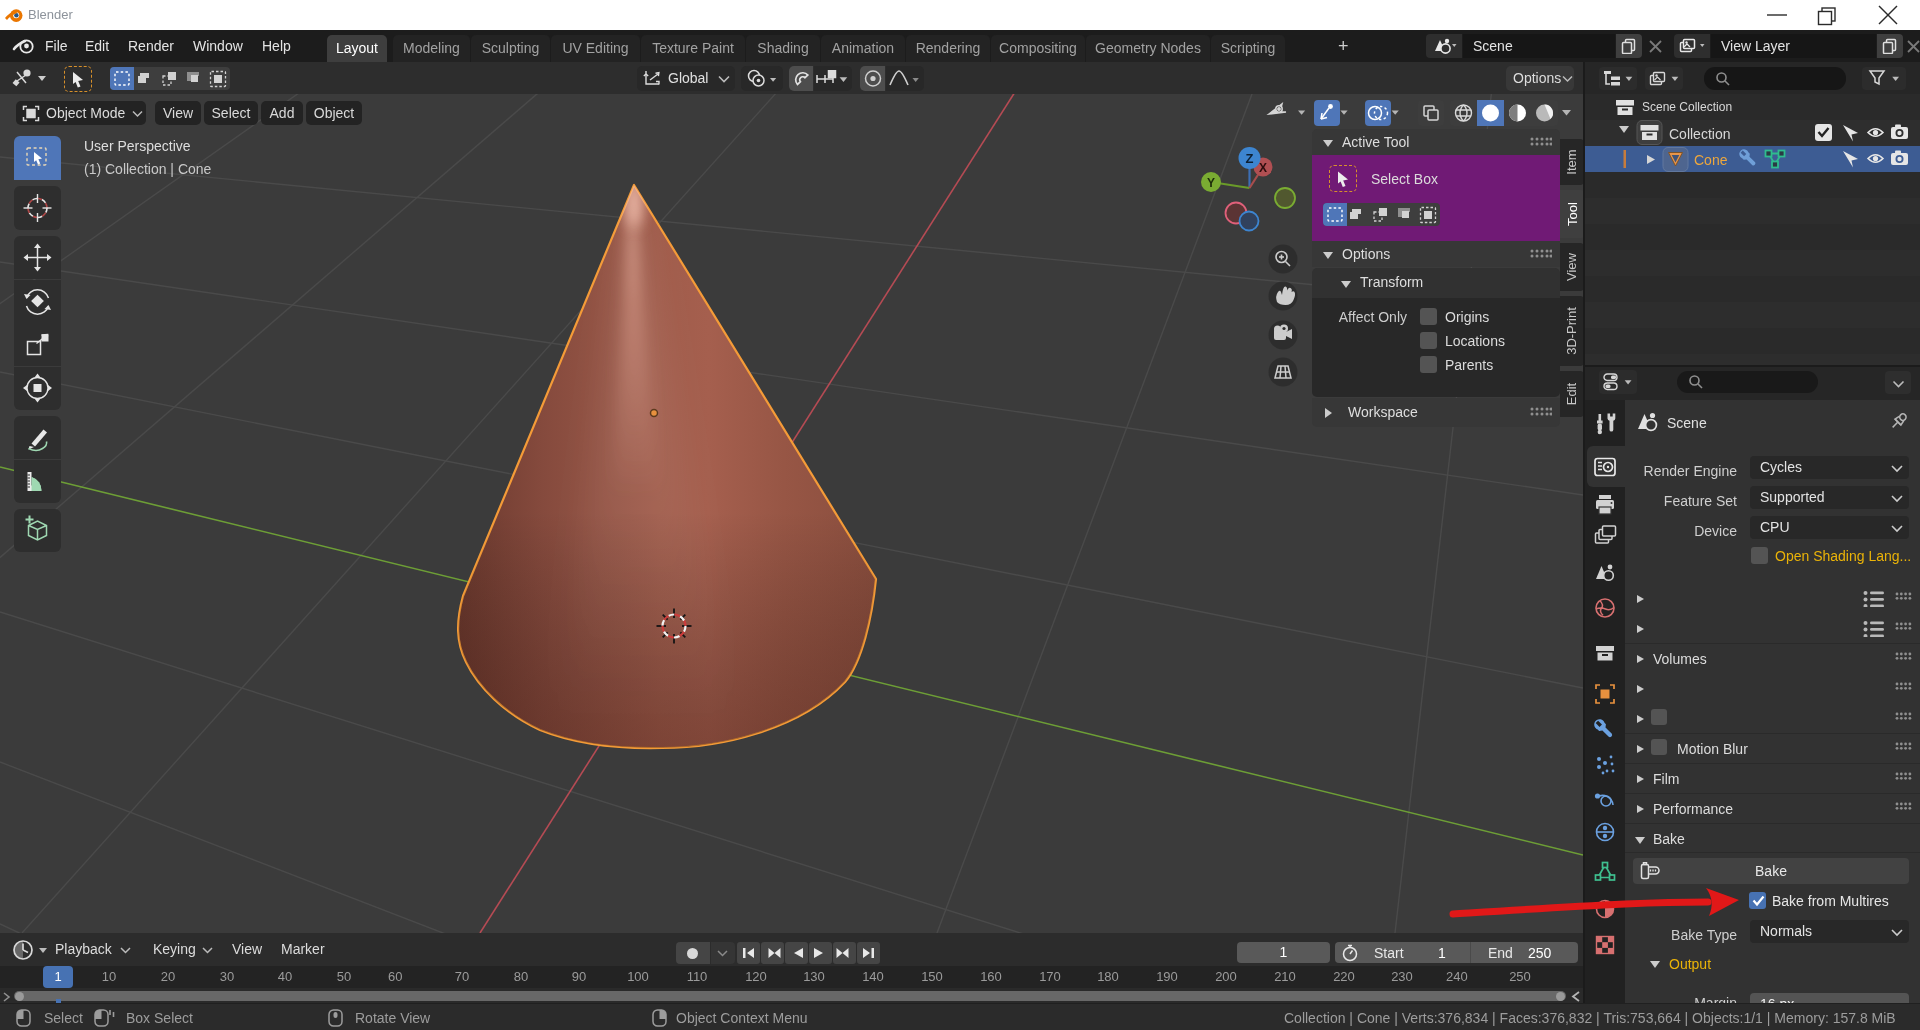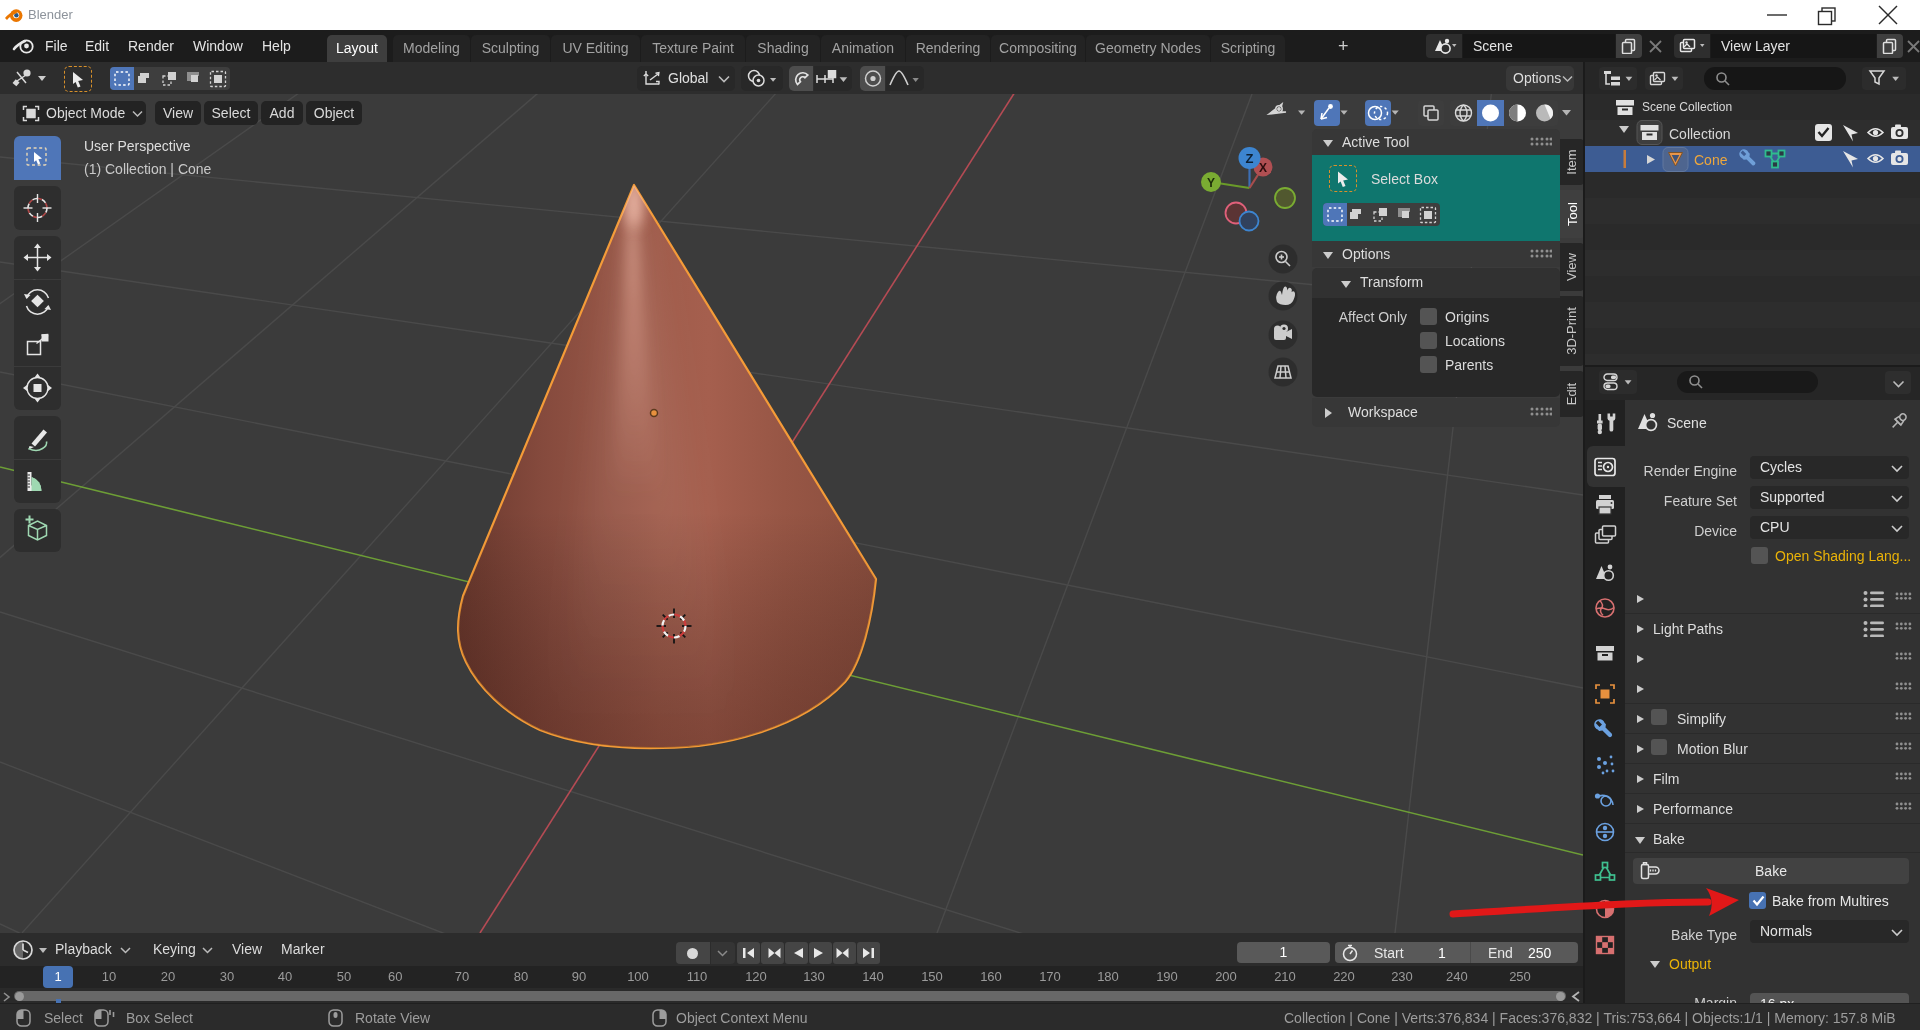--- a/index.html
+++ b/index.html
@@ -447,21 +447,21 @@
               <circle cx="17" cy="2" r="1.5"></circle>
               <circle cx="21" cy="2" r="1.5"></circle>
               <circle cx="2" cy="7" r="1.5"></circle>
               <circle cx="7" cy="7" r="1.5"></circle>
               <circle cx="12" cy="7" r="1.5"></circle>
               <circle cx="17" cy="7" r="1.5"></circle>
               <circle cx="21" cy="7" r="1.5"></circle>
             </g>
         </svg>
       </div>
-      <div style="position:relative;height:86px;background:#0f766e">
+      <div style="position:relative;height:86px;background:#701a75">
         <div class="abs" style="left:17px;top:10px;width:28px;height:27px;border:1.6px dashed #d7902b;border-radius:5px"></div>
         <svg class="abs" style="left:24px;top:15px" width="15" height="18" viewBox="0 0 15 17">
           <path d="M 2 1 L 12 9 L 7.2 10 L 9.5 15.5 L 6.8 16.5 L 4.6 11 L 2 13 Z" fill="#ececec"></path>
         </svg>
         <div class="abs" style="left:59px;top:16px;font-size:14px;color:#dcdcdc">Select Box</div>
         <div class="abs" style="left:11px;top:48px;width:117px;height:23px;background:#3e3e3e;border-radius:4px"></div>
         <div class="abs" style="left:11px;top:48px;width:24px;height:23px;background:#4f76b8;border-radius:4px 0 0 4px"></div>
         <svg class="abs" style="left:11px;top:48px" width="117" height="23">
           <g fill="none" stroke="#ffffff" stroke-width="1.4" stroke-dasharray="2.5 2.2">
             <rect x="5" y="5" width="14" height="13" rx="1"></rect>
@@ -820,22 +820,21 @@
         <path d="M 1 1 l 5 5 l 5 -5" stroke="#cccccc" stroke-width="1.6" fill="none"></path>
       </svg>
     <div class="plabel" style="left:0;top:156px;width:152px">Device</div>
     <div class="pfield" style="top:149px">CPU</div>
     <svg class="abs" style="left:306px;top:158px" width="12" height="8">
         <path d="M 1 1 l 5 5 l 5 -5" stroke="#cccccc" stroke-width="1.6" fill="none"></path>
       </svg>
     <div class="chk" style="left:166px;top:180px"></div>
     <div class="abs prow" style="left:190px;top:181px">Open Shading Lang...</div>
 
-    <div class="phdr" style="top:246px"><span style="margin-left:28px">Light Paths</span></div>
-    <div class="phdr" style="top:336px"><span style="margin-left:52px">Simplify</span></div>
+    <div class="phdr" style="top:276px"><span style="margin-left:28px">Volumes</span></div>
     <div class="phdr" style="top:366px"><span style="margin-left:52px">Motion Blur</span></div>
     <div class="phdr" style="top:396px"><span style="margin-left:28px">Film</span></div>
     <div class="phdr" style="top:426px"><span style="margin-left:28px">Performance</span></div>
     <div class="phdr" style="top:456px;border-bottom:1px solid #2a2a2a"><span style="margin-left:28px">Bake</span></div>
     <svg class="abs" style="left:50px;top:227px" width="12" height="10">
         <path d="M 2 1 v 8 l 7 -4 Z" fill="#cccccc"></path>
       </svg>
     <svg class="abs" style="left:50px;top:257px" width="12" height="10">
         <path d="M 2 1 v 8 l 7 -4 Z" fill="#cccccc"></path>
       </svg>

